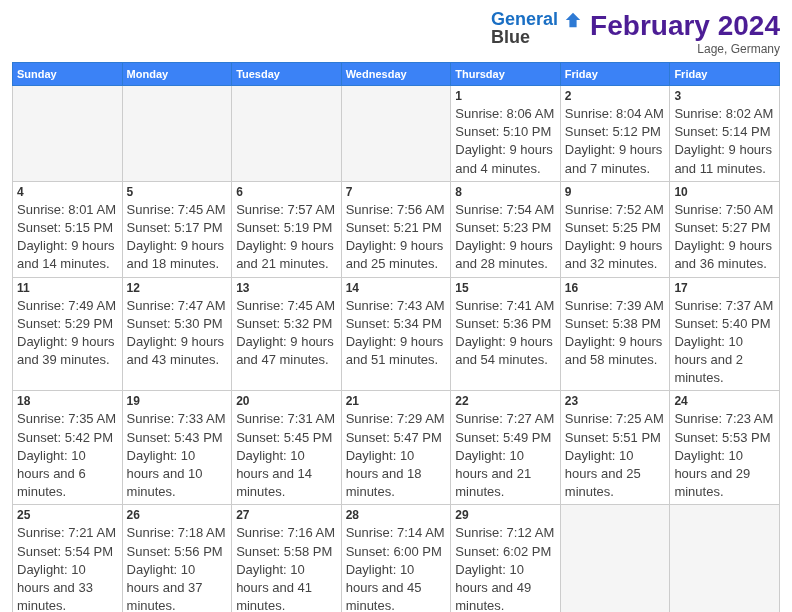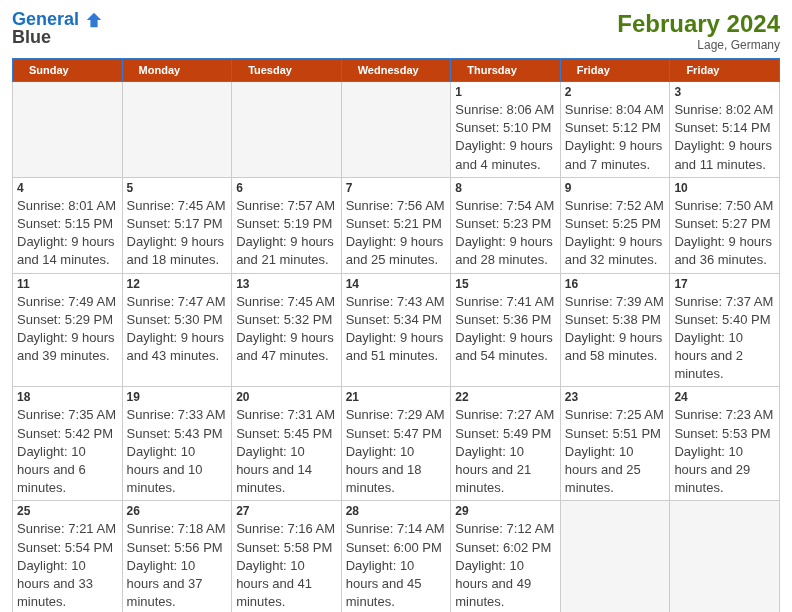--- a/index.html
+++ b/index.html
@@ -9,23 +9,24 @@
       width: 792px;
       height: 612px;
       overflow: hidden;
     }
     .container {
       width: 792px;
       padding: 10px 12px 6px 12px;
     }
     .header {
       display: flex;
-      justify-content: space-between;
+      justify-content: flex-end;
       align-items: flex-start;
       margin-bottom: 6px;
+      gap: 8px;
     }
     .logo {
       display: flex;
       align-items: center;
     }
     .logo-text {
       font-size: 18px;
       font-weight: bold;
       color: #333;
       line-height: 1.1;
@@ -35,39 +36,39 @@
     }
     .logo-icon {
       width: 18px;
       height: 18px;
       margin-left: 2px;
     }
     .title-block {
       text-align: right;
     }
     .month-title {
-      font-size: 24px;
+      font-size: 28px;
       font-weight: bold;
-      color: #4d7c0f;
+      color: #4c1d95;
     }
     .location {
       font-size: 12px;
       color: #555;
     }
     table {
       width: 100%;
       border-collapse: collapse;
       table-layout: fixed;
     }
     th {
-      background-color: #c2410c;
+      background-color: #3b82f6;
       color: #fff;
       font-size: 11px;
       font-weight: bold;
-      padding: 5px 16px;
+      padding: 5px 4px;
       text-align: left;
       border: 1px solid #2e7ad4;
     }
     td {
       border: 1px solid #ccc;
       vertical-align: top;
       padding: 3px 4px;
       font-size: 9.5px;
       color: #333;
       height: 82px;

